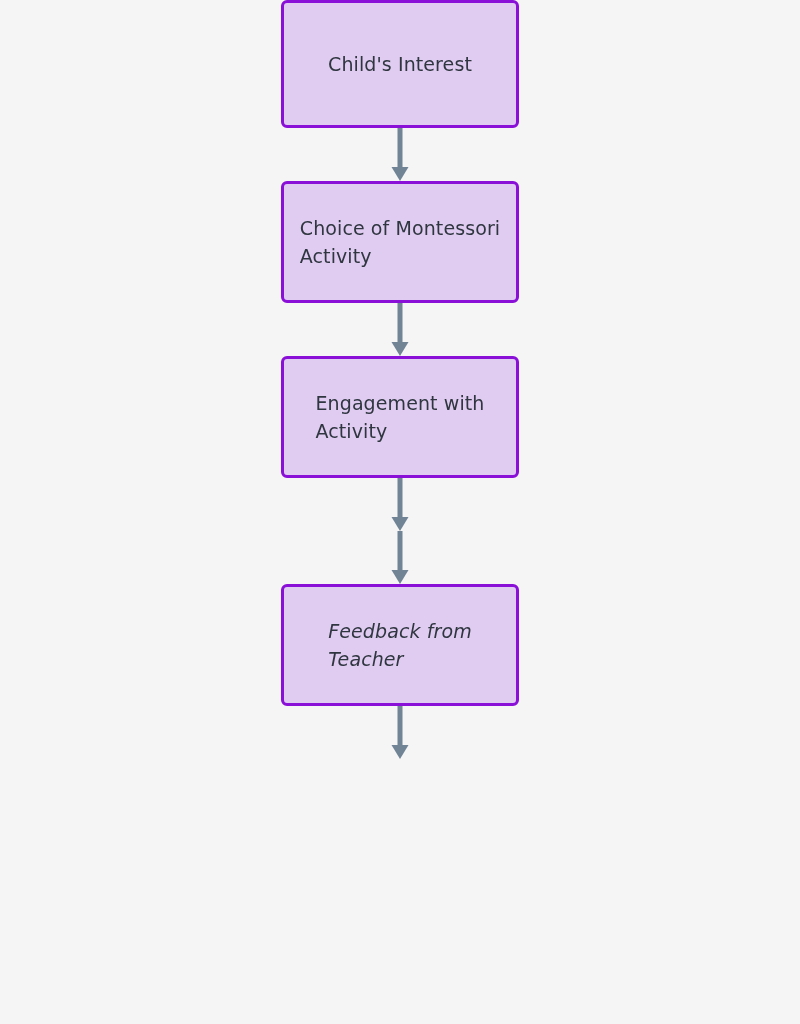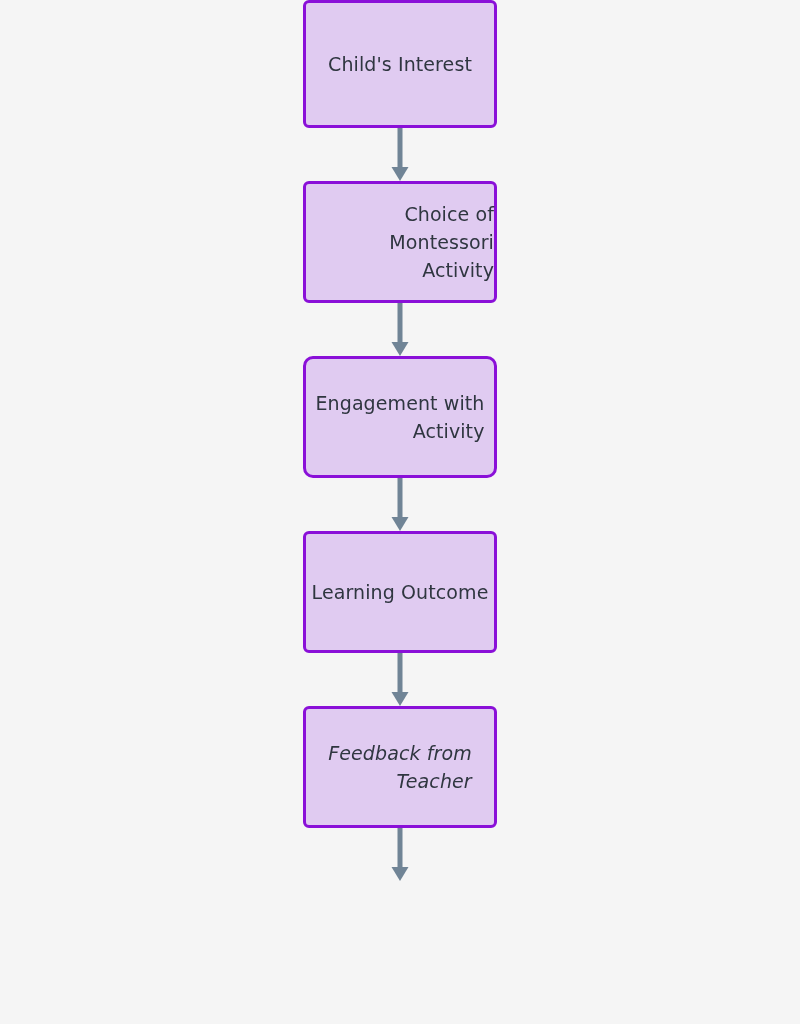--- a/index.html
+++ b/index.html
@@ -18,38 +18,38 @@
     position: relative;
     width: 800px;
     height: 1024px;
     display: flex;
     flex-direction: column;
     align-items: center;
   }
 
   .node {
     box-sizing: border-box;
-    width: 194px;
+    width: 238px;
     border: 3px solid #8a10d8;
     border-radius: 6px;
     background: #e0cbf1;
     color: #2f3640;
     display: flex;
     align-items: center;
     justify-content: center;
-    text-align: right;
+    text-align: left;
     font-size: 19px;
     line-height: 28px;
     letter-spacing: 0.1px;
     white-space: pre-line;
   }
 
   .node-0 { height: 128px; }
   .node-1 { height: 122px; }
-  .node-2 { height: 122px; border-radius: 10px; }
+  .node-2 { height: 122px; }
   .node-3 { height: 122px; }
   .node-4 { height: 122px; font-style: italic; }
   .node-5 { height: 122px; }
 
   .connector {
     width: 238px;
     height: 53px;
     display: flex;
     align-items: center;
     justify-content: center;
@@ -97,23 +97,20 @@
 
   <div class="connector">
     <svg width="20" height="53" viewBox="0 0 20 53" aria-hidden="true">
       <g>
         <rect x="7.5" y="0" width="5" height="40" fill="#708496"></rect>
         <polygon points="10,53 1.5,39 18.5,39" fill="#708496"></polygon>
       </g>
     </svg>
   </div>
 
-  <div class="node node-3">
-    <span>Learning Outcome</span>
-  </div>
 
   <div class="connector">
     <svg width="20" height="53" viewBox="0 0 20 53" aria-hidden="true">
       <g>
         <rect x="7.5" y="0" width="5" height="40" fill="#708496"></rect>
         <polygon points="10,53 1.5,39 18.5,39" fill="#708496"></polygon>
       </g>
     </svg>
   </div>
 

